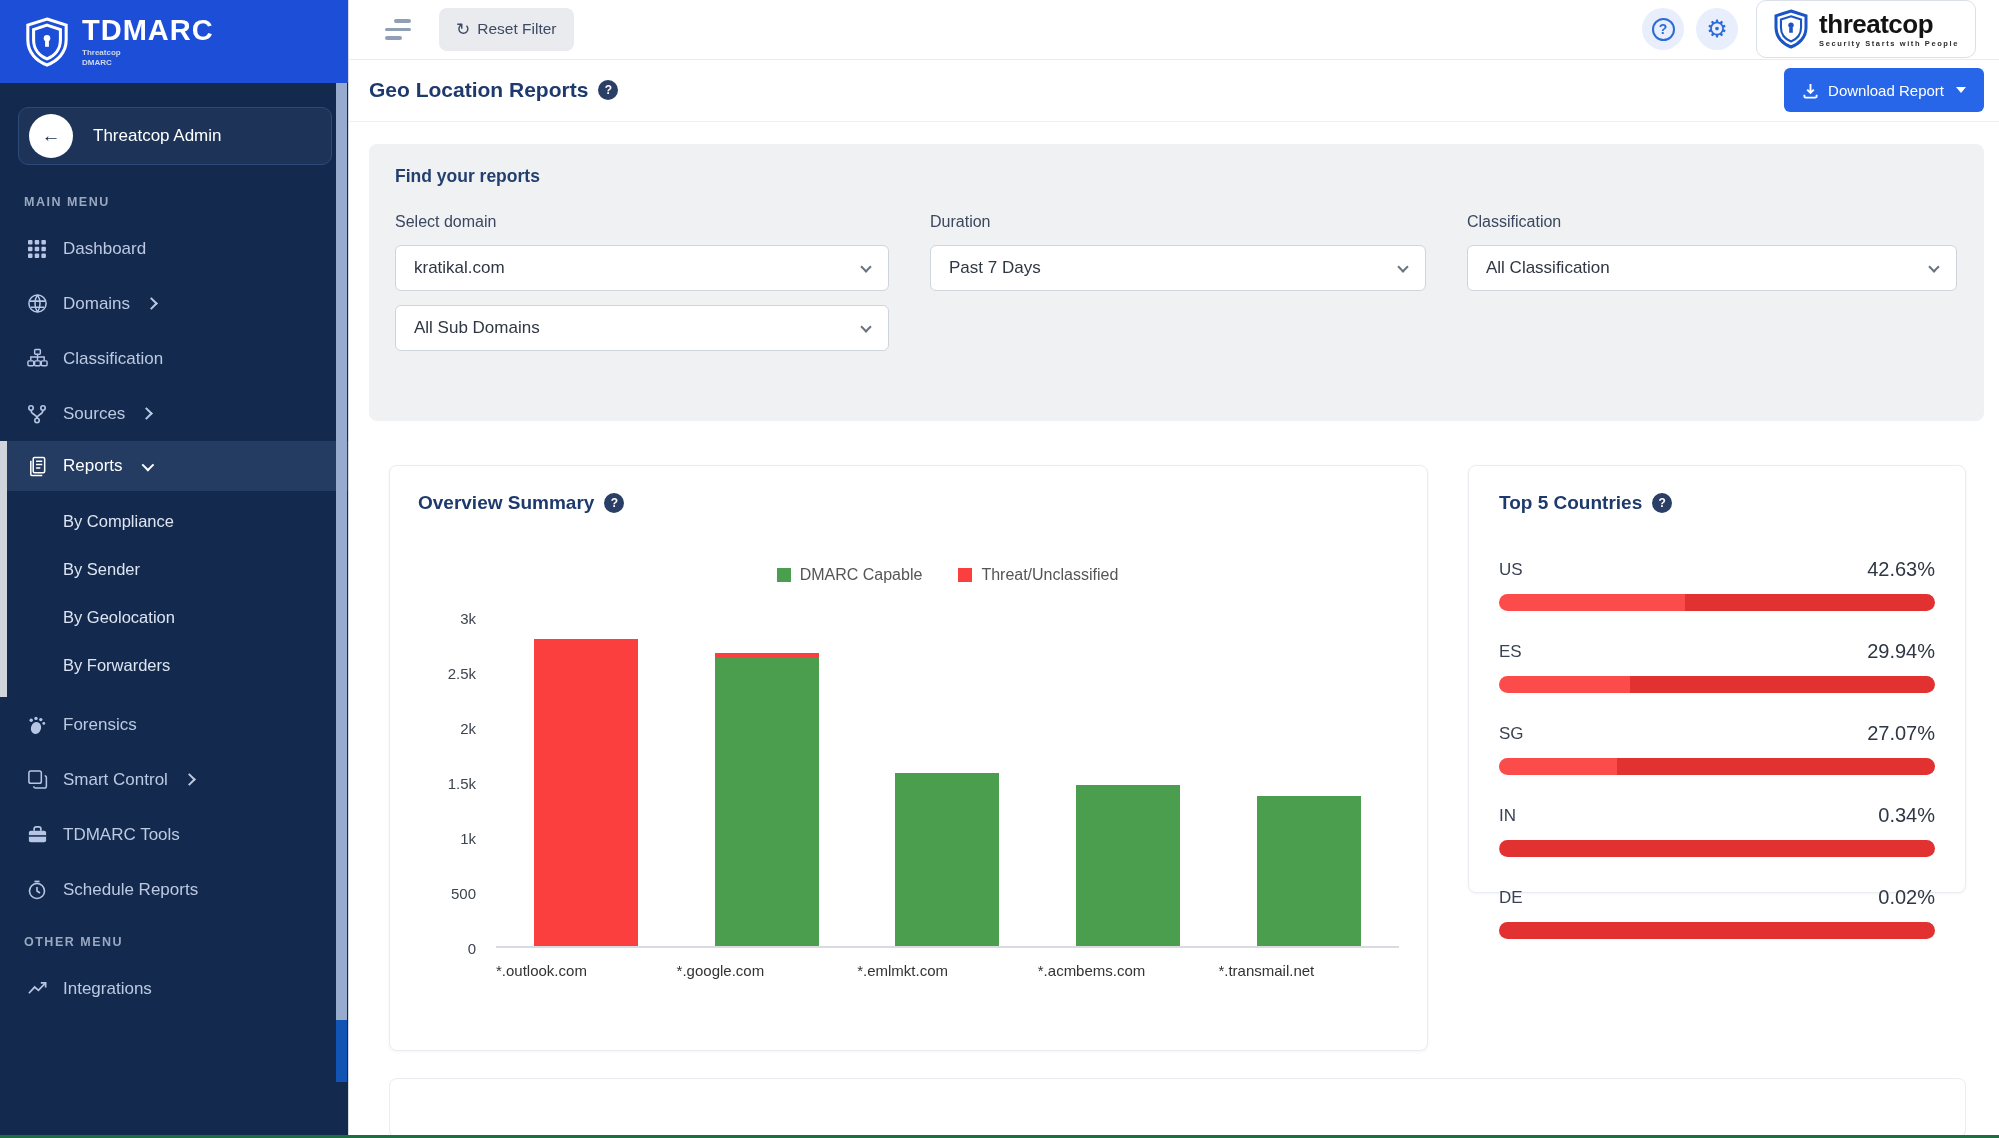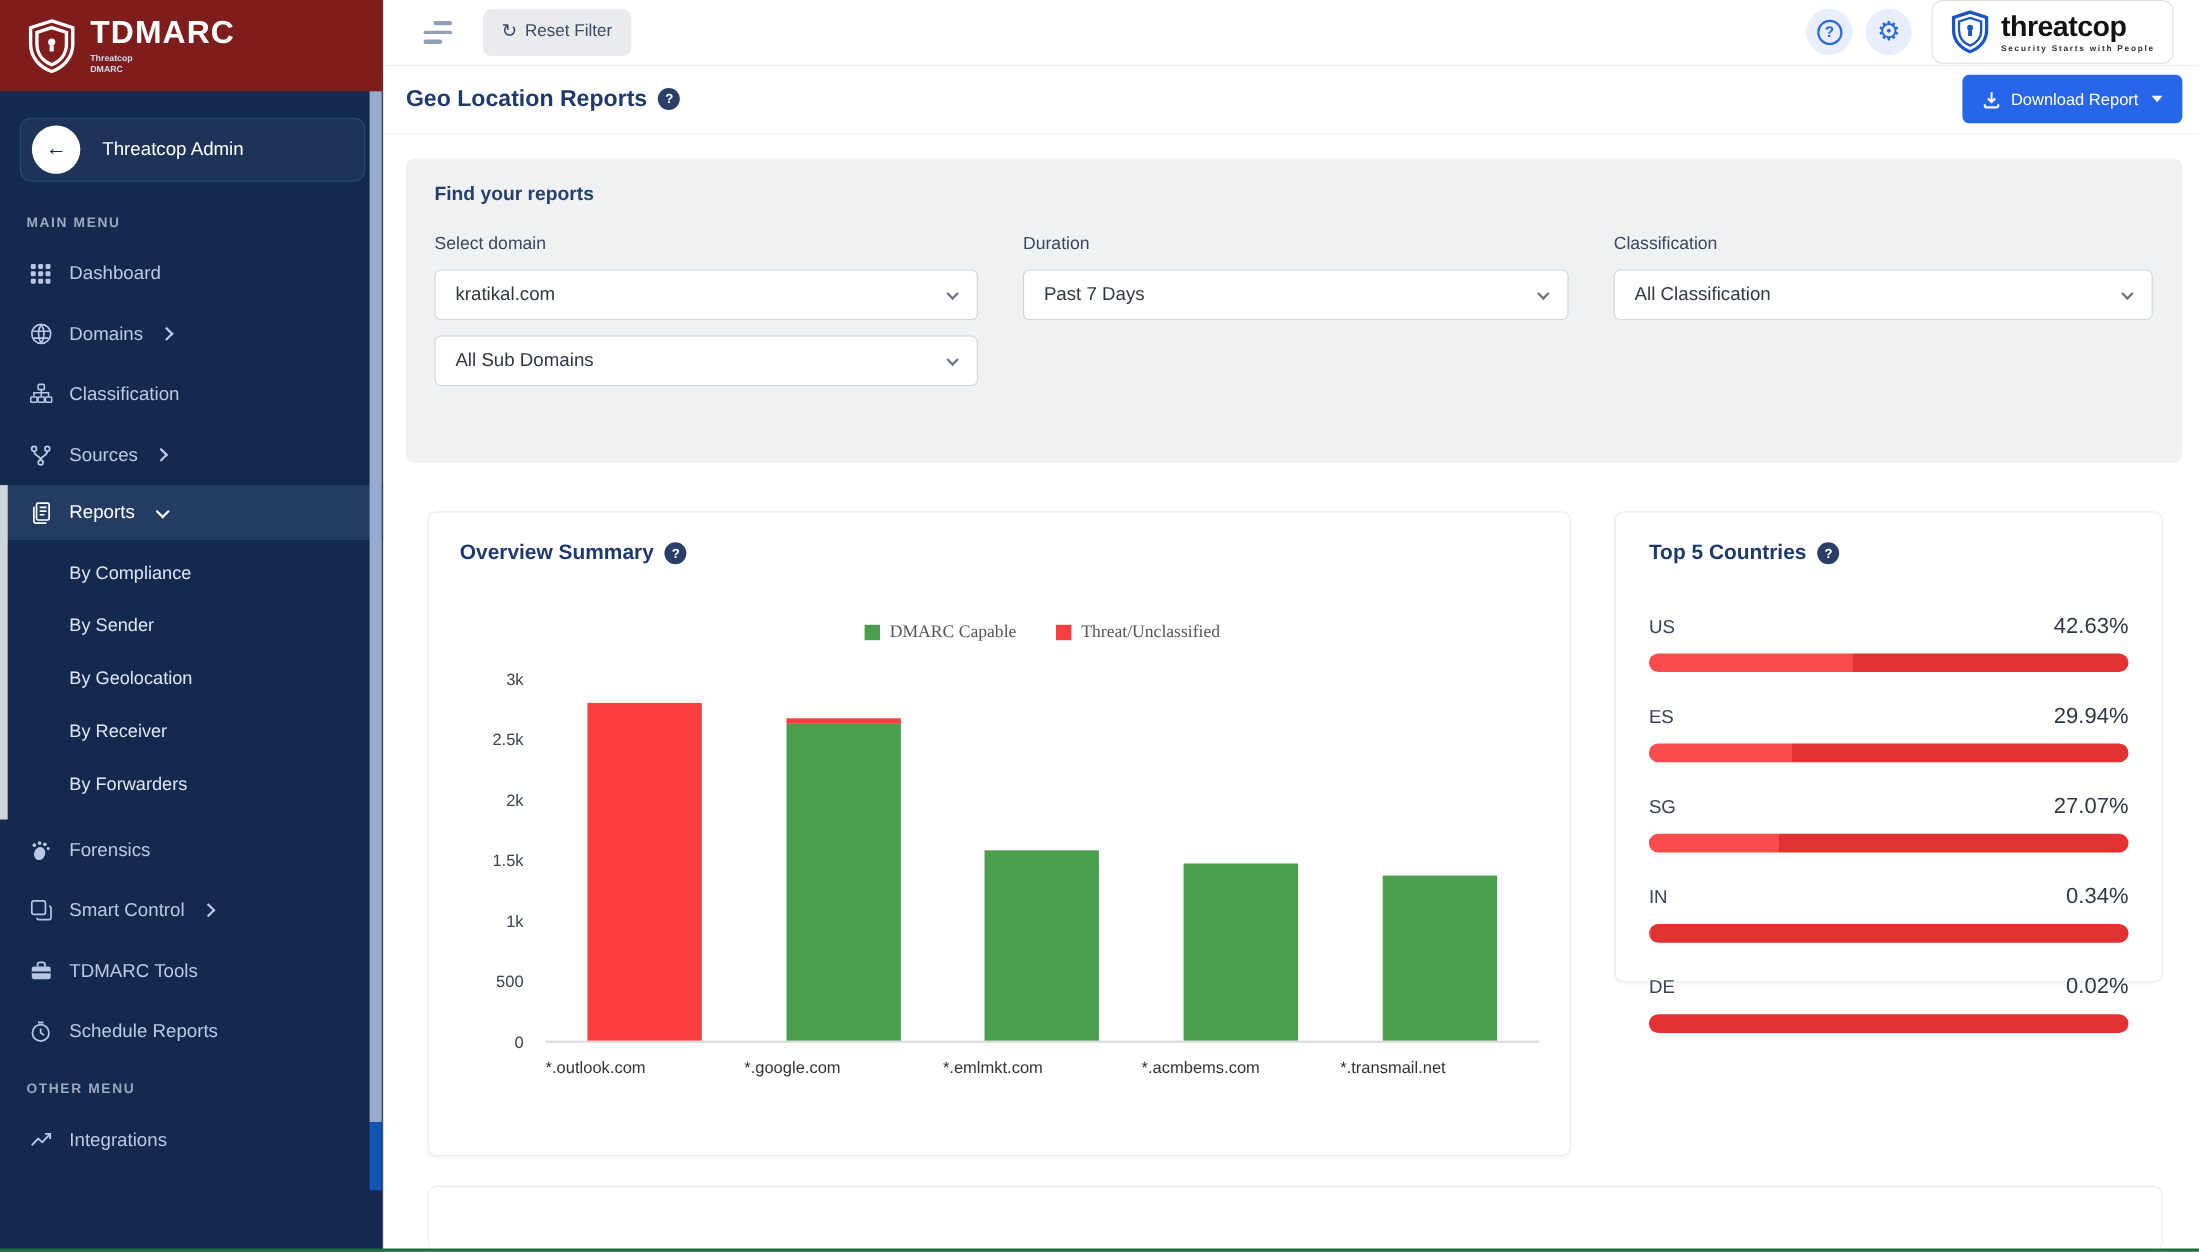--- a/index.html
+++ b/index.html
@@ -1,21 +1,21 @@
 <!DOCTYPE html>
 <html><head>
 <meta charset="utf-8">
 <style>
   * { margin:0; padding:0; box-sizing:border-box; }
   html,body { width:1999px; height:1138px; overflow:hidden; }
   body { font-family:"Liberation Sans","DejaVu Sans",sans-serif; display:flex; background:#fff; position:relative; }
 
   
   .sidebar { width:348px; flex:0 0 348px; background:#132a4e; position:relative; color:#bcc9e2; }
-  .side-logo-band { height:83px; background:#7f1d1d; display:flex; align-items:center; padding-left:24px; gap:12px; }
+  .side-logo-band { height:83px; background:#1d4ed8; display:flex; align-items:center; padding-left:24px; gap:12px; }
   .logo-shield { width:46px; height:52px; flex:0 0 46px; }
   .logo-col { display:flex; flex-direction:column; }
   .logo-title { color:#fff; font-size:29px; font-weight:bold; letter-spacing:1px; line-height:1; }
   .logo-sub { margin-top:3px; font-size:8px; line-height:1.25; color:#cfd9ea; font-weight:bold; }
 
   .admin-card { margin:24px 16px 0 18px; height:58px; background:#1d3458; border:1px solid #2c4a78; border-radius:10px; display:flex; align-items:center; gap:20px; padding-left:10px; cursor:pointer; }
   .admin-avatar { width:44px; height:44px; border-radius:50%; background:#fff; color:#132a4e; display:flex; align-items:center; justify-content:center; font-size:19px; font-weight:bold; }
   .admin-name { color:#fff; font-size:17px; }
 
   .menu-section-label { margin:30px 0 0 24px; font-size:12.5px; font-weight:bold; letter-spacing:1.5px; color:#9aa8c0; }
@@ -80,21 +80,21 @@
   .card { background:#fff; border:1px solid #e9ecf0; border-radius:8px; box-shadow:0 1px 3px rgba(20,30,60,.05); }
   .overview-card { width:1039px; height:586px; padding:26px 28px; }
   .top5-card { flex:1; height:428px; padding:26px 30px; }
   .card-title-row { display:flex; align-items:center; }
   .card-title { font-size:19px; font-weight:bold; color:#1e3a6d; }
 
   
   .legend-row { margin-top:52px; display:flex; justify-content:center; gap:36px; padding-left:78px; }
   .lg-item { display:flex; align-items:center; gap:9px; }
   .lg-swatch { width:14px; height:14px; display:inline-block; }
-  .lg-label { font-size:16px; color:#555;font-family:Liberation Serif, serif; }
+  .lg-label { font-size:16px; color:#555; }
   .chart-wrap { margin-top:34px; display:flex; }
   .y-axis { width:78px; height:330px; position:relative; }
   .ytick { position:absolute; right:20px; transform:translateY(50%); font-size:15px; color:#3d4450; }
   .plot { flex:1; height:330px; display:flex; border-bottom:2px solid #d8dbdf; }
   .bar-slot { flex:1; display:flex; justify-content:center; align-items:flex-end; }
   .bar { width:104px; display:flex; flex-direction:column; }
   .x-row { display:flex; margin-left:78px; margin-top:14px; }
   .x-label { flex:1; font-size:15px; color:#333; }
 
   
@@ -204,21 +204,20 @@
               <path d="M9.5 5.5 H16 M9.5 9 H16 M9.5 12.5 H14"></path>
             </svg>
         </span>
         <span class="lbl">Reports</span>
         <span class="chev chev-d"></span>
       </div>
       <div class="submenu">
         <div class="smi">By Compliance</div>
         <div class="smi">By Sender</div>
         <div class="smi">By Geolocation</div>
-        <div class="smi">By Receiver</div>
         <div class="smi">By Forwarders</div>
       </div>
     </div>
 
     <div class="mi">
       <span class="ico">
         <svg width="20" height="20" viewBox="0 0 20 20" fill="currentColor">
             <ellipse cx="9" cy="13" rx="5" ry="6" transform="rotate(18 9 13)"></ellipse>
             <circle cx="4.2" cy="5.2" r="1.7"></circle>
             <circle cx="9" cy="3.4" r="1.7"></circle>

